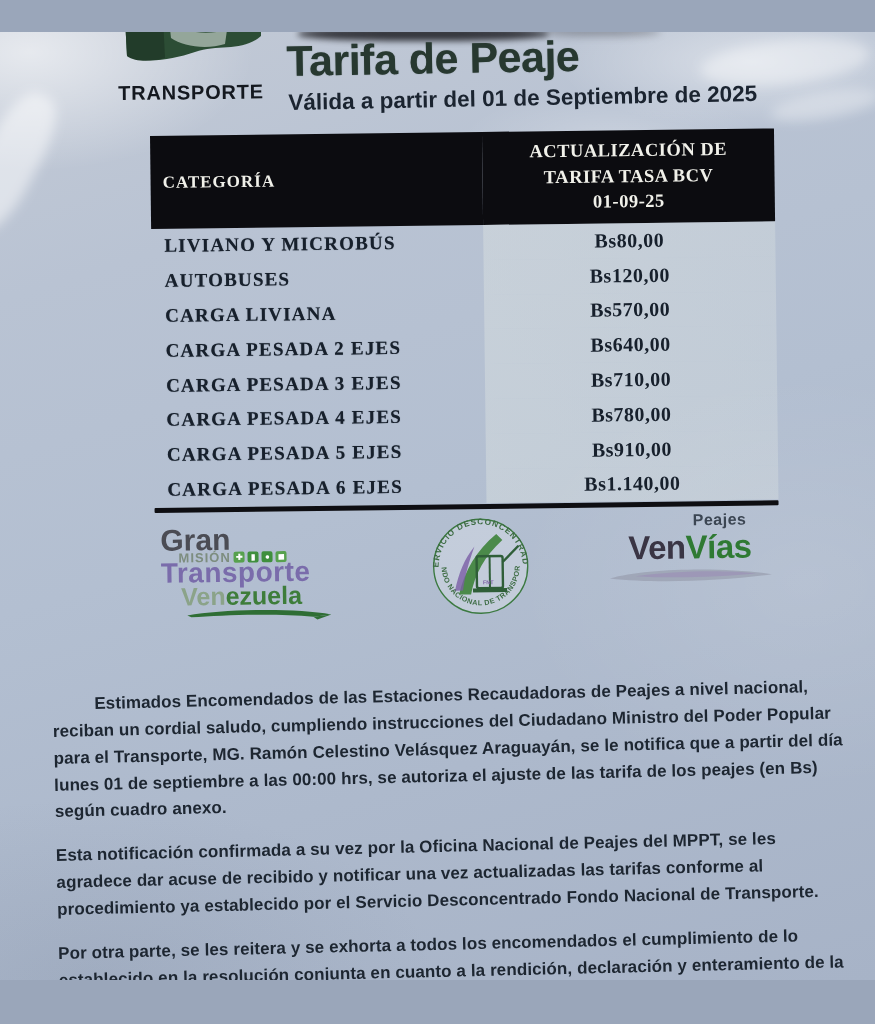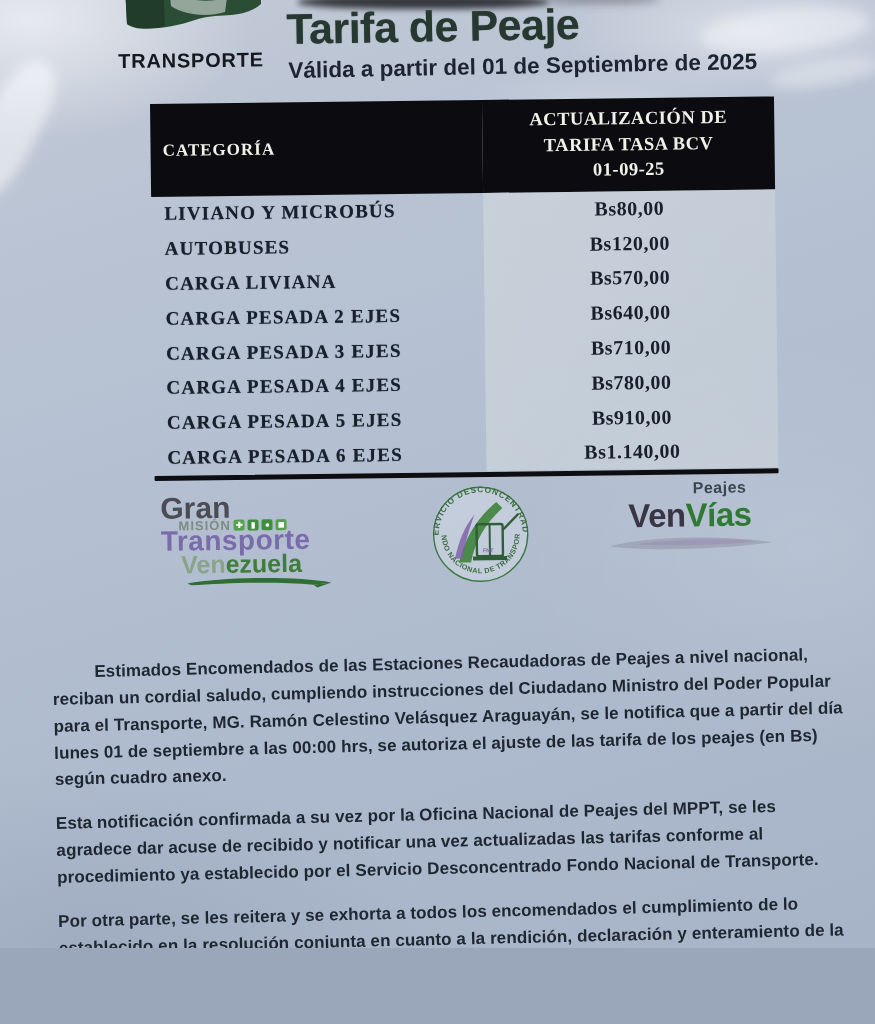--- a/index.html
+++ b/index.html
@@ -13,20 +13,21 @@
     position: relative;
     width: 875px; height: 948px;
     background:
       radial-gradient(ellipse 320px 170px at 30px 20px, rgba(255,255,255,.6), rgba(255,255,255,0) 70%),
       radial-gradient(ellipse 260px 90px at 86% 30px, rgba(255,255,255,.45), rgba(255,255,255,0) 75%),
       radial-gradient(ellipse 200px 60px at 70% 105px, rgba(255,255,255,.22), rgba(255,255,255,0) 75%),
       radial-gradient(ellipse 420px 300px at 92% 58%, rgba(255,255,255,.10), rgba(255,255,255,0) 70%),
       radial-gradient(ellipse 500px 260px at 10% 100%, rgba(90,104,128,.14), rgba(90,104,128,0) 70%),
       linear-gradient(163deg, #c3cad6 0%, #b9c3d3 22%, #b3bfd1 48%, #adb9cc 72%, #a7b3c7 100%);
     overflow: hidden;
+    margin-top: 32px;
   }
   
   .glare { position: absolute; pointer-events: none; filter: blur(6px); }
   .glare-tl { left: -18px; top: 55px; width: 55px; height: 150px; background: rgba(255,255,255,.5); transform: rotate(28deg); border-radius: 40%; }
   .glare-tr { left: 700px; top: 8px; width: 170px; height: 44px; background: rgba(255,255,255,.38); transform: rotate(-6deg); border-radius: 50%; }
   .glare-tr2 { left: 770px; top: 60px; width: 110px; height: 26px; background: rgba(255,255,255,.3); transform: rotate(-10deg); border-radius: 50%; }
   .smudge-top {
     position: absolute; left: 298px; top: -5px; width: 250px; height: 14px;
     background: #17171c; opacity: .82; border-radius: 45%; filter: blur(3px);
   }

